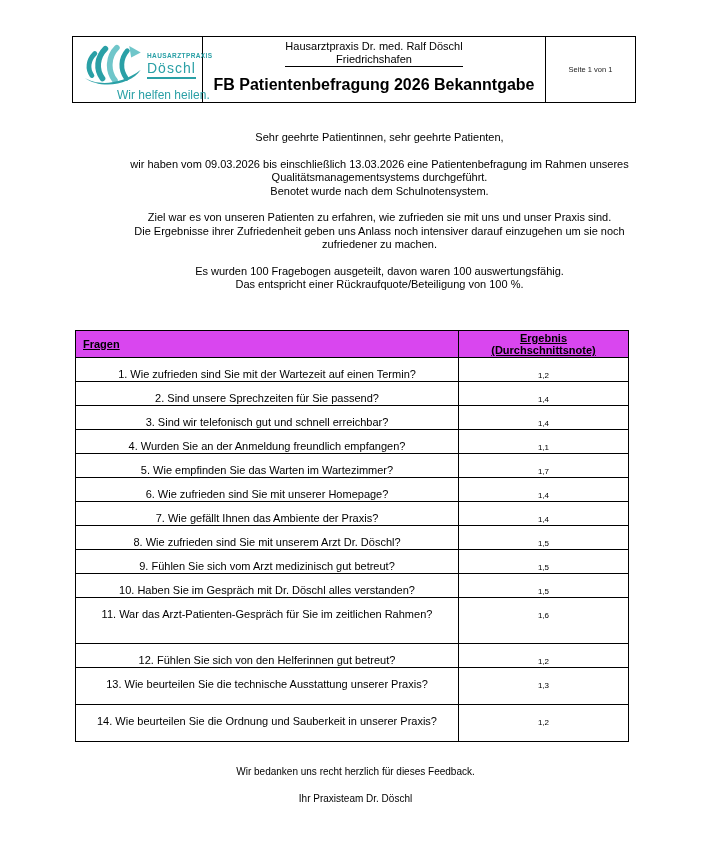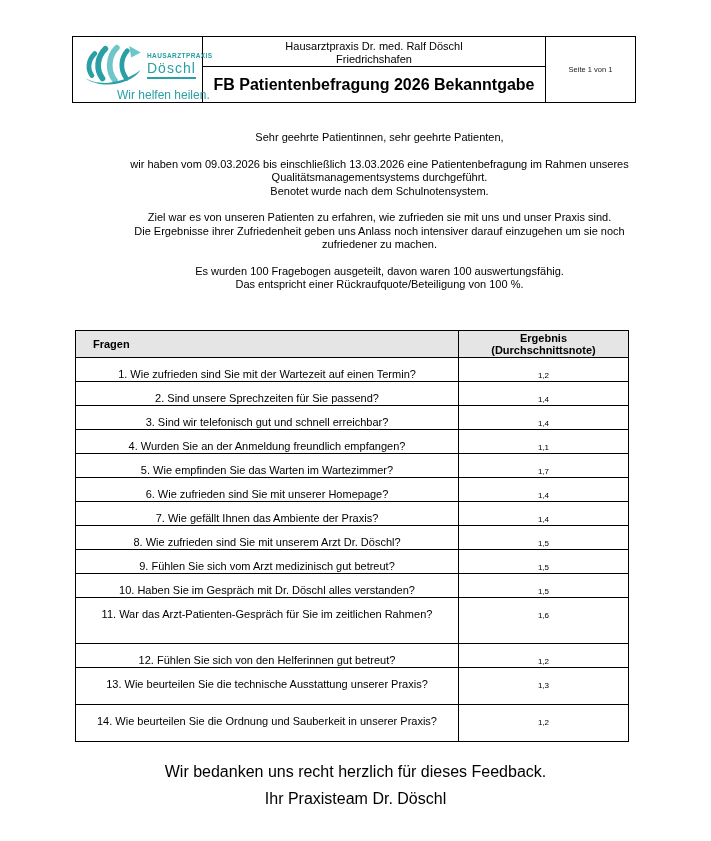--- a/index.html
+++ b/index.html
@@ -4,21 +4,21 @@
 <style>
   html,body{margin:0;padding:0;background:#fff;}
   .page{position:relative;width:711px;height:841px;background:#fff;overflow:hidden;
         font-family:"Liberation Sans","DejaVu Sans",sans-serif;color:#000;}
 
   
   .header-table{position:absolute;left:72px;top:36px;width:564px;height:67px;
                 border:1px solid #000;display:flex;box-sizing:border-box;}
   .h-cell{box-sizing:border-box;position:relative;}
   .logo-cell{width:130px;border-right:1px solid #000;}
-  .mid-cell{width:343px;border-right:1px solid #000;display:flex;flex-direction:column;}
+  .mid-cell{width:343px;border-right:1px solid #000;display:flex;flex-direction:column;align-items:center;}
   .page-cell{flex:1;display:flex;align-items:center;justify-content:center;
              font-size:7.5px;color:#222;}
   .mid-top{height:30px;border-bottom:1px solid #000;text-align:center;
            font-size:11px;line-height:13px;padding-top:3px;box-sizing:border-box;}
   .mid-bottom{flex:1;display:flex;align-items:center;justify-content:center;
               font-weight:bold;font-size:16px;}
 
   
   .logo-swirl{position:absolute;left:8px;top:7px;}
   .logo-textblock{position:absolute;left:74px;top:15px;}
@@ -29,34 +29,34 @@
 
   
   .body-text{position:absolute;left:0;right:0;top:131px;text-align:center;
              font-size:11px;line-height:13.4px;margin-left:48px;}
   .body-text .line{height:13.4px;white-space:nowrap;}
 
   
   .results-table{position:absolute;left:75px;top:330px;width:553px;
                  border-collapse:collapse;table-layout:fixed;}
   .results-table th,.results-table td{border:1px solid #000;vertical-align:top;box-sizing:border-box;}
-  .results-table th{background:#e5e5e5;font-size:11px;line-height:12px;height:26px;padding:1px 17px;}
+  .results-table th{background:#d946ef;font-size:11px;line-height:12px;height:26px;padding:1px 7px;text-decoration:underline;}
   th.q-col{width:383px;text-align:left;vertical-align:middle;}
   th.r-col{width:170px;text-align:center;}
   td.q-cell{font-size:11px;line-height:13px;text-align:center;padding:10px 10px 0 10px;}
   td.r-cell{font-size:8px;text-align:center;padding-top:13px;}
   .results-table tbody tr{height:20px;}
   .results-table tbody tr:nth-child(10){height:17px;}
   .results-table tbody tr:nth-child(11){height:46px;}
   .results-table tbody tr:nth-child(13){height:37px;}
   .results-table tbody tr:nth-child(14){height:37px;}
 
   
   .footer{position:absolute;left:0;right:0;top:765px;text-align:center;
-          font-size:16px;line-height:13.5px;}
+          font-size:10px;line-height:13.5px;}
   .footer .blank{height:13.5px;}
 </style>
 </head>
 <body>
 
 <div class="page">
 
   <div class="header-table">
     <div class="h-cell logo-cell">
       <svg class="logo-swirl" width="64" height="44" viewBox="0 0 66 46" aria-hidden="true">

